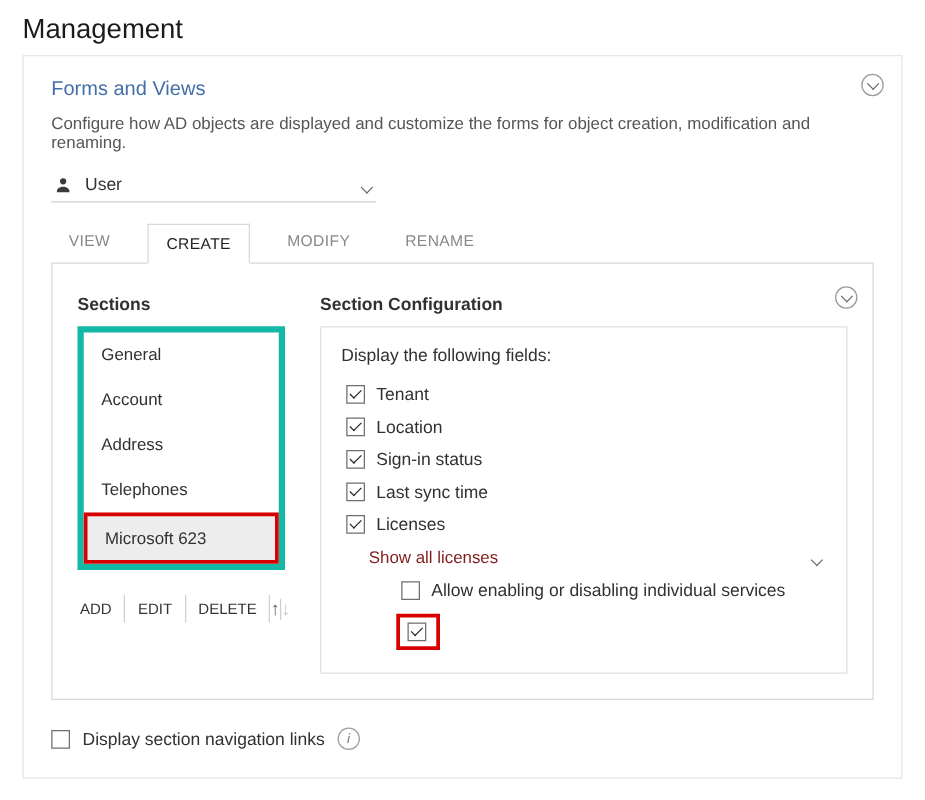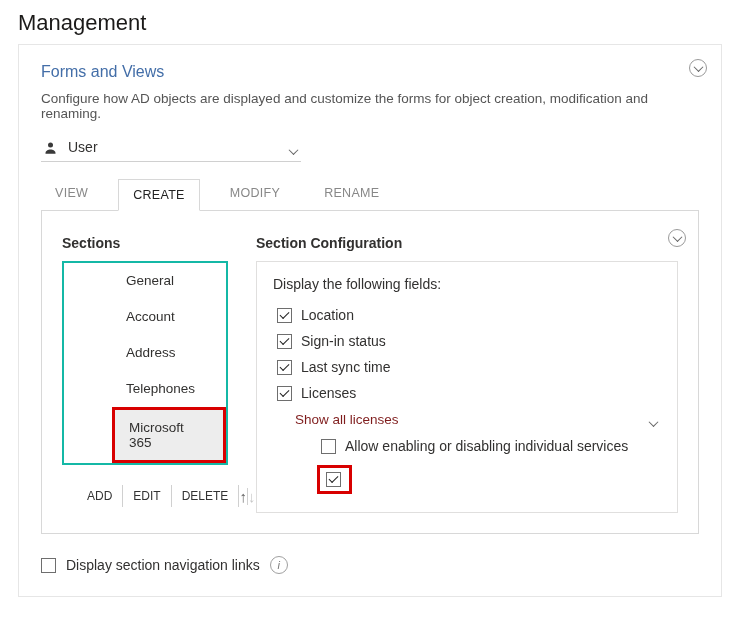--- a/index.html
+++ b/index.html
@@ -14,26 +14,26 @@
   .chevron-down { width: 7px; height: 7px; border-right: 1.5px solid #666; border-bottom: 1.5px solid #666; transform: rotate(45deg) translate(-1px,-1px); }
   .scope-select { display: flex; align-items: flex-end; gap: 10px; border-bottom: 1px solid #d0d0d0; padding: 2px 0 6px 2px; width: 260px; margin-bottom: 16px; cursor: pointer; position: relative; }
   .scope-select .caret { position: absolute; right: 4px; }
   .tabs { display: flex; border-bottom: 1px solid #d8d8d8; margin-top: 6px; gap: 16px; }
   .tab { padding: 8px 14px; font-size: 12.5px; color: #888; letter-spacing: 0.3px; cursor: pointer; }
   .tab.active { color: #222; border: 1px solid #d8d8d8; border-bottom-color: #fff; background: #fff; position: relative; top: 1px; }
   .tab-body { border: 1px solid #d8d8d8; border-top: none; padding: 24px 20px 20px 20px; position: relative; display: flex; gap: 28px; }
   .col-left { width: 166px; }
   .col-right { flex: 1; }
   .col-title { font-weight: 600; margin-bottom: 10px; }
-  .section-list { border: 2px solid #14b8a6; padding-left: 48px; }
+  .section-list { border: 5px solid #14b8a6; }
   .section-item { padding: 10px 14px; font-size: 13.5px; cursor: pointer; border-bottom: 1px solid transparent; }
   .section-item.selected { background: #ededed; border: 3px solid #d80000; }
   .section-actions { display: flex; align-items: center; gap: 0; margin-top: 20px; }
   .act-btn { padding: 4px 10px; font-size: 12px; color: #333; border-right: 1px solid #d0d0d0; cursor: pointer; }
-  .act-btn:first-child { padding-left: 2px; margin-left: 23px; }
+  .act-btn:first-child { padding-left: 2px; }
   .arrow-btn { width: 30px; text-align: center; font-size: 15px; color: #666; cursor: pointer; border-right: 1px solid #d0d0d0; }
   .arrow-btn.disabled { color: #c8c8c8; cursor: default; }
   .arrow-btn:last-child { border-right: none; }
   .config-box { border: 1px solid #e0dfde; padding: 14px 16px 18px; }
   .config-prompt { margin-bottom: 10px; }
   .chk-row { display: flex; align-items: center; gap: 9px; padding: 5px 0 5px 4px; }
   .chk { width: 15px; height: 15px; border: 1px solid #6e6e6e; display: flex; align-items: center; justify-content: center; cursor: pointer; flex-shrink: 0; }
   .chk.checked::after { content: ""; width: 4px; height: 8px; border-right: 1.8px solid #222; border-bottom: 1.8px solid #222; transform: rotate(45deg) translate(-1px,-1px); }
   .sub { margin-left: 22px; }
   .sub2 { margin-left: 44px; }
@@ -78,37 +78,41 @@
         <span class="chevron-down"></span>
       </div>
 
       <div class="col-left">
         <div class="col-title">Sections</div>
         <div class="section-list">
           <div class="section-item">General</div>
           <div class="section-item">Account</div>
           <div class="section-item">Address</div>
           <div class="section-item">Telephones</div>
-          <div class="section-item selected">Microsoft 365</div>
+          <div class="section-item selected">Microsoft 623</div>
         </div>
 
         <div class="section-actions">
           <div class="act-btn">ADD</div>
           <div class="act-btn">EDIT</div>
           <div class="act-btn">DELETE</div>
           <div class="arrow-btn">↑</div>
           <div class="arrow-btn disabled">↓</div>
         </div>
       </div>
 
       <div class="col-right">
         <div class="col-title">Section Configuration</div>
         <div class="config-box">
           <div class="config-prompt">Display the following fields:</div>
 
+          <div class="chk-row">
+            <span class="chk checked"></span>
+            <span>Tenant</span>
+          </div>
           <div class="chk-row">
             <span class="chk checked"></span>
             <span>Location</span>
           </div>
           <div class="chk-row">
             <span class="chk checked"></span>
             <span>Sign-in status</span>
           </div>
           <div class="chk-row">
             <span class="chk checked"></span>

